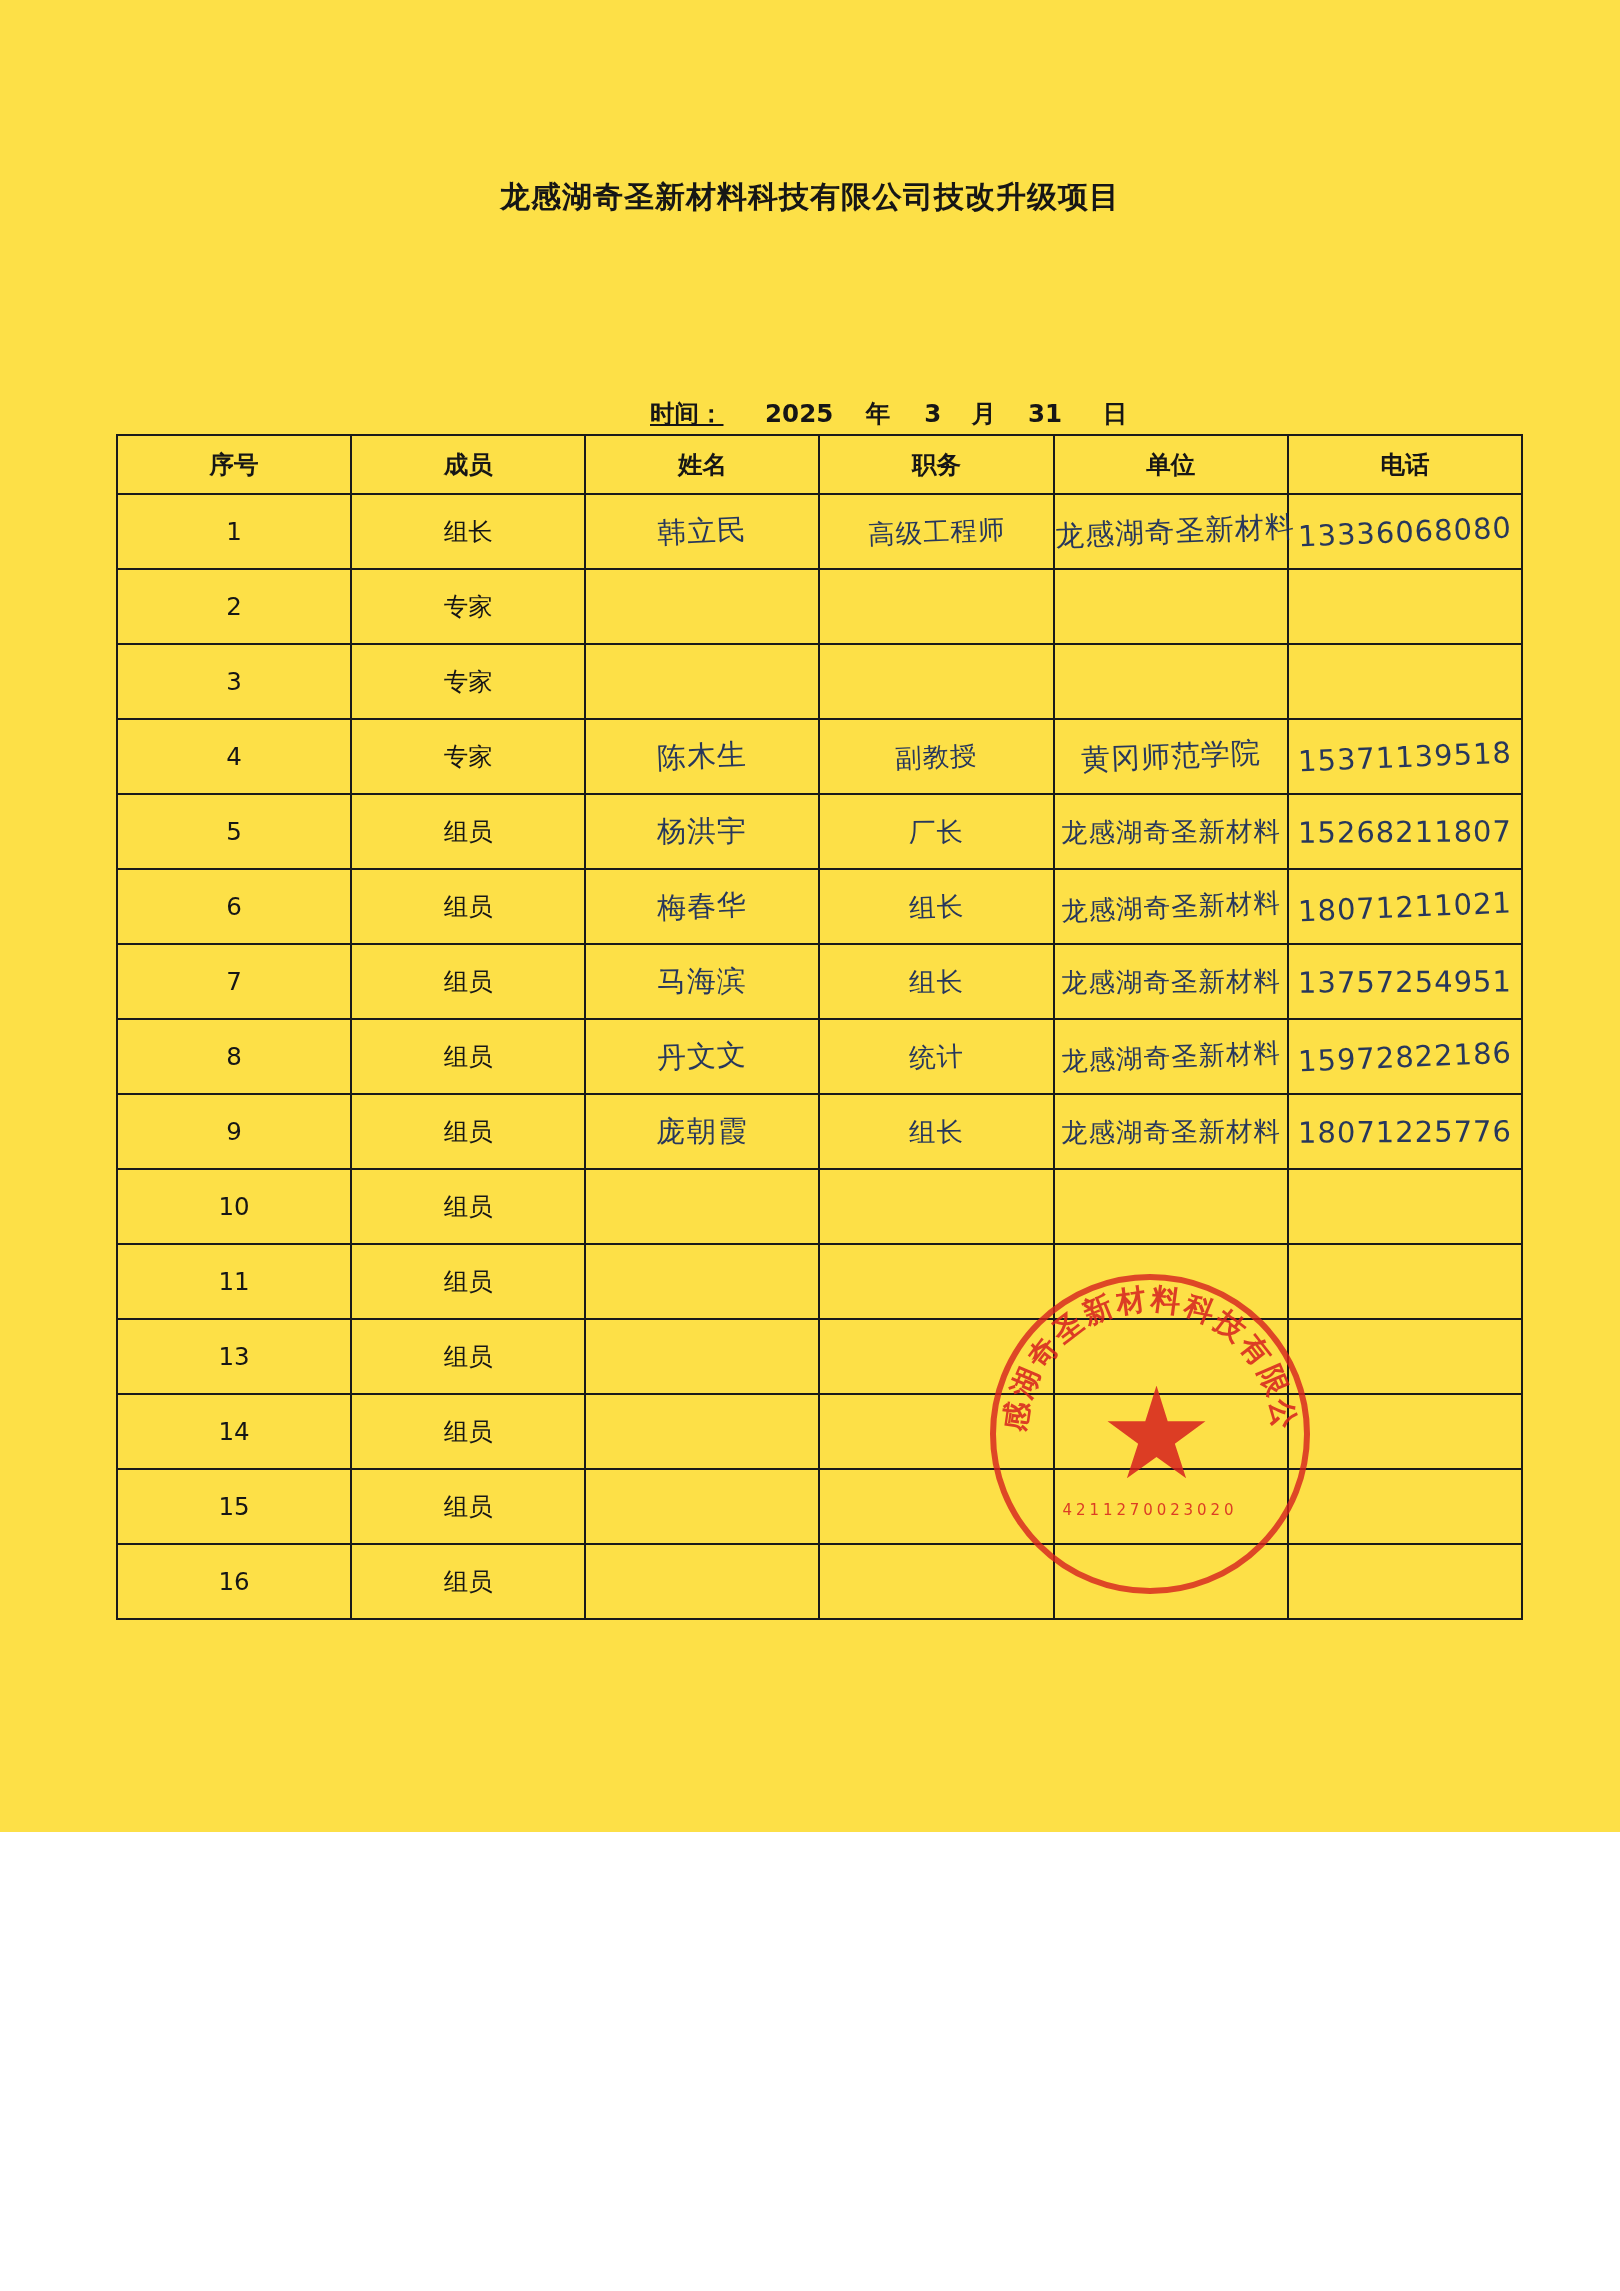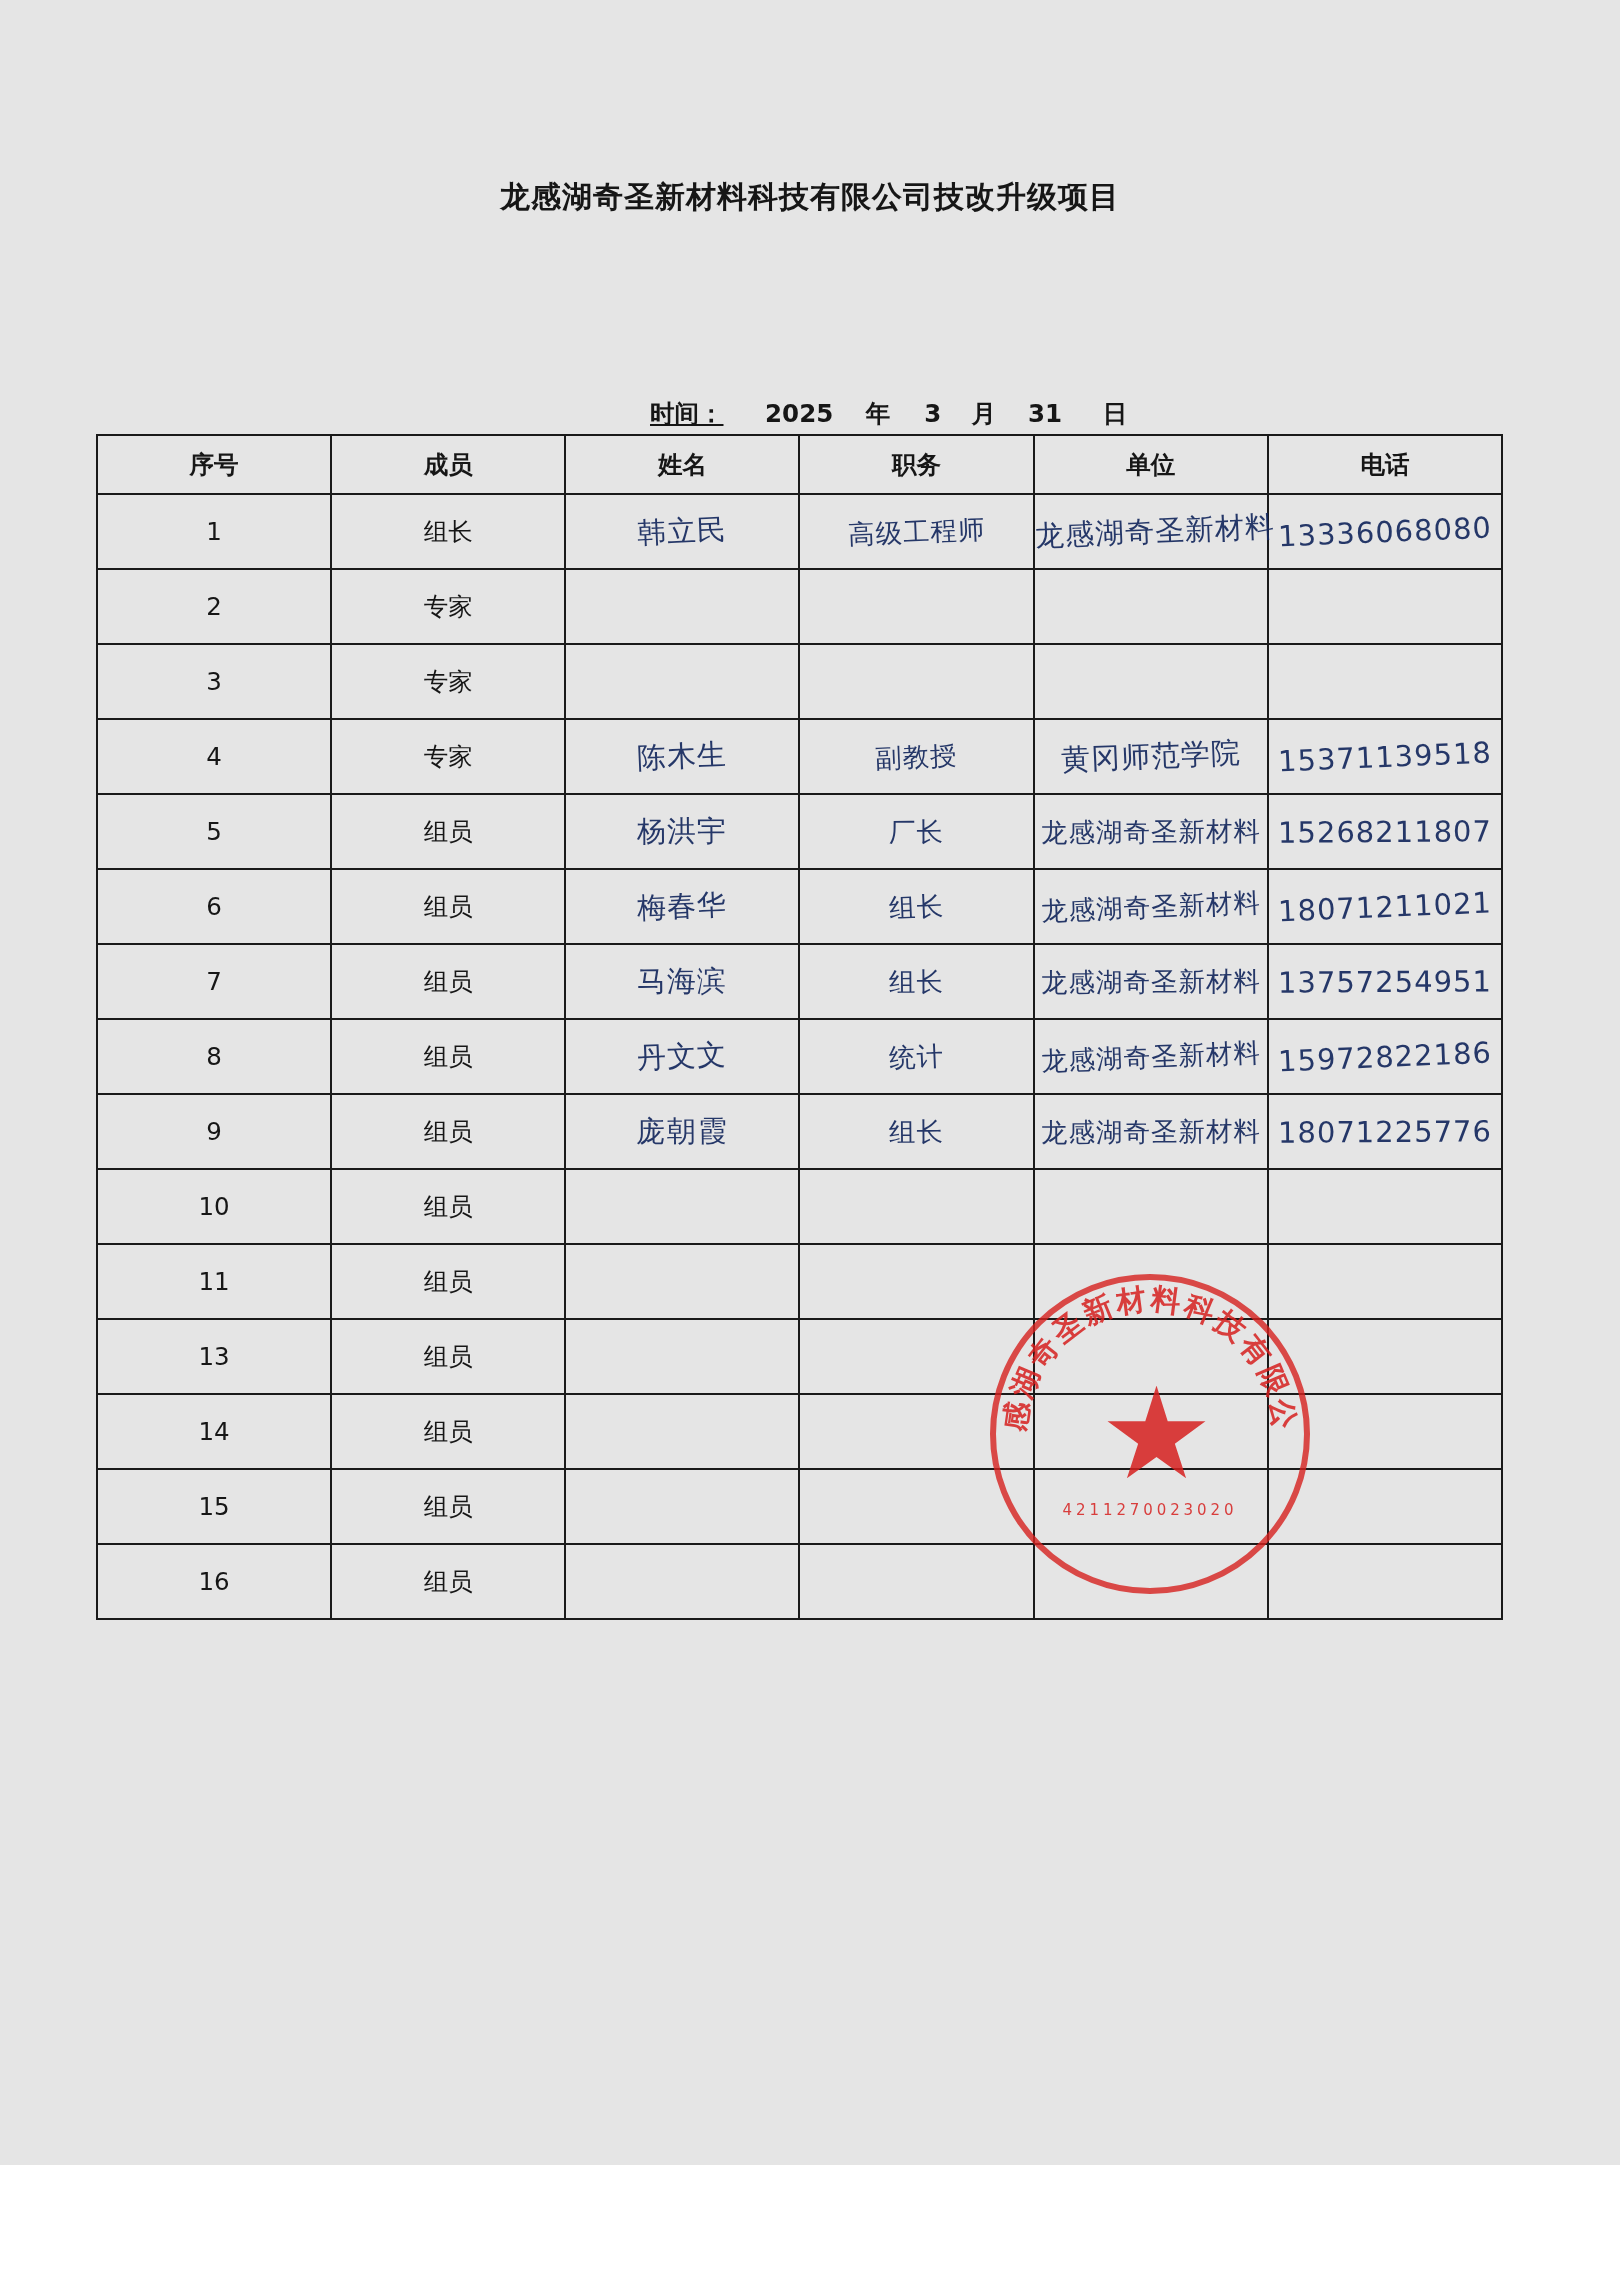--- a/index.html
+++ b/index.html
@@ -12,22 +12,22 @@
     height: 2292px;
     position: relative;
     font-family: "Liberation Serif", serif;
     color: #111111;
     overflow: hidden;
   }
   .page {
     position: absolute;
     left: 0; top: 0;
     width: 1620px;
-    height: 2165px;
-    background: #e5e5e5;
+    height: 1832px;
+    background: #fde047;
   }
   .title-block {
     position: absolute;
     left: 0;
     top: 182px;
     width: 1620px;
     text-align: center;
   }
   .title-line {
     font-family: "DejaVu Sans", sans-serif;
@@ -59,21 +59,21 @@
   .date-inner span { display: inline-block; }
   .dt-label { margin-right: 33px; text-decoration: underline; }
   .dt-year { margin-right: 24px; }
   .dt-yl { margin-right: 25.5px; }
   .dt-month { margin-right: 21.6px; }
   .dt-ml { margin-right: 23.5px; }
   .dt-day { margin-right: 32px; }
 
   table.signin {
     position: absolute;
-    left: 96px;
+    left: 116px;
     top: 434px;
     width: 1407px;
     border-collapse: collapse;
     table-layout: fixed;
     border-radius: 29px;
   }
   table.signin td, table.signin th {
     border: 2px solid #1a1a1a;
     padding: 0;
     text-align: center;

